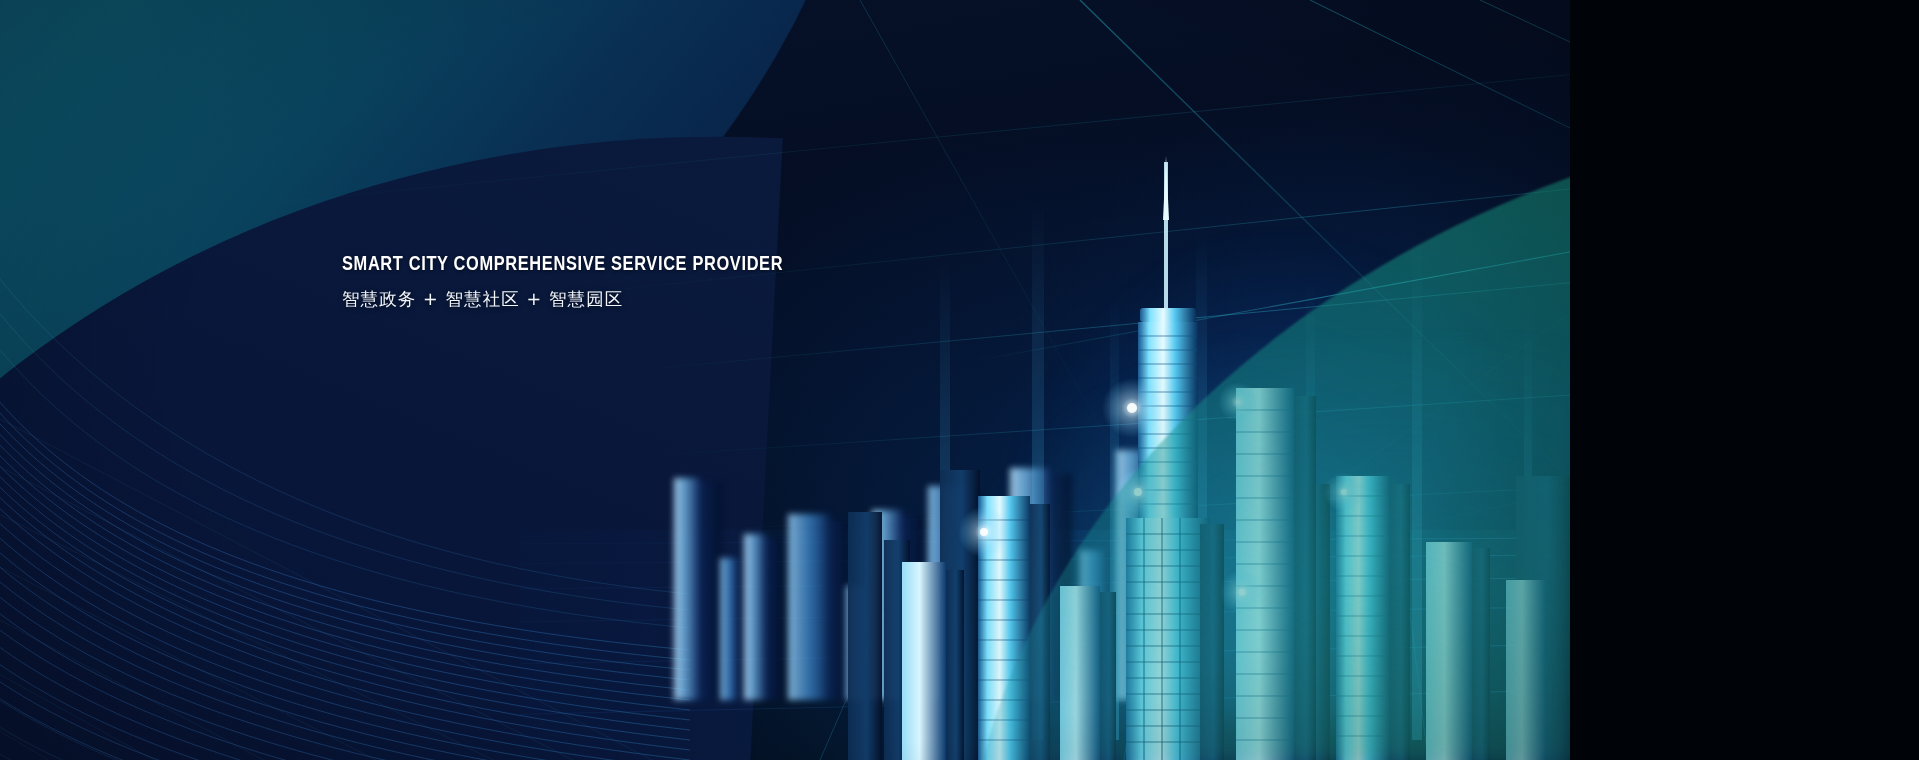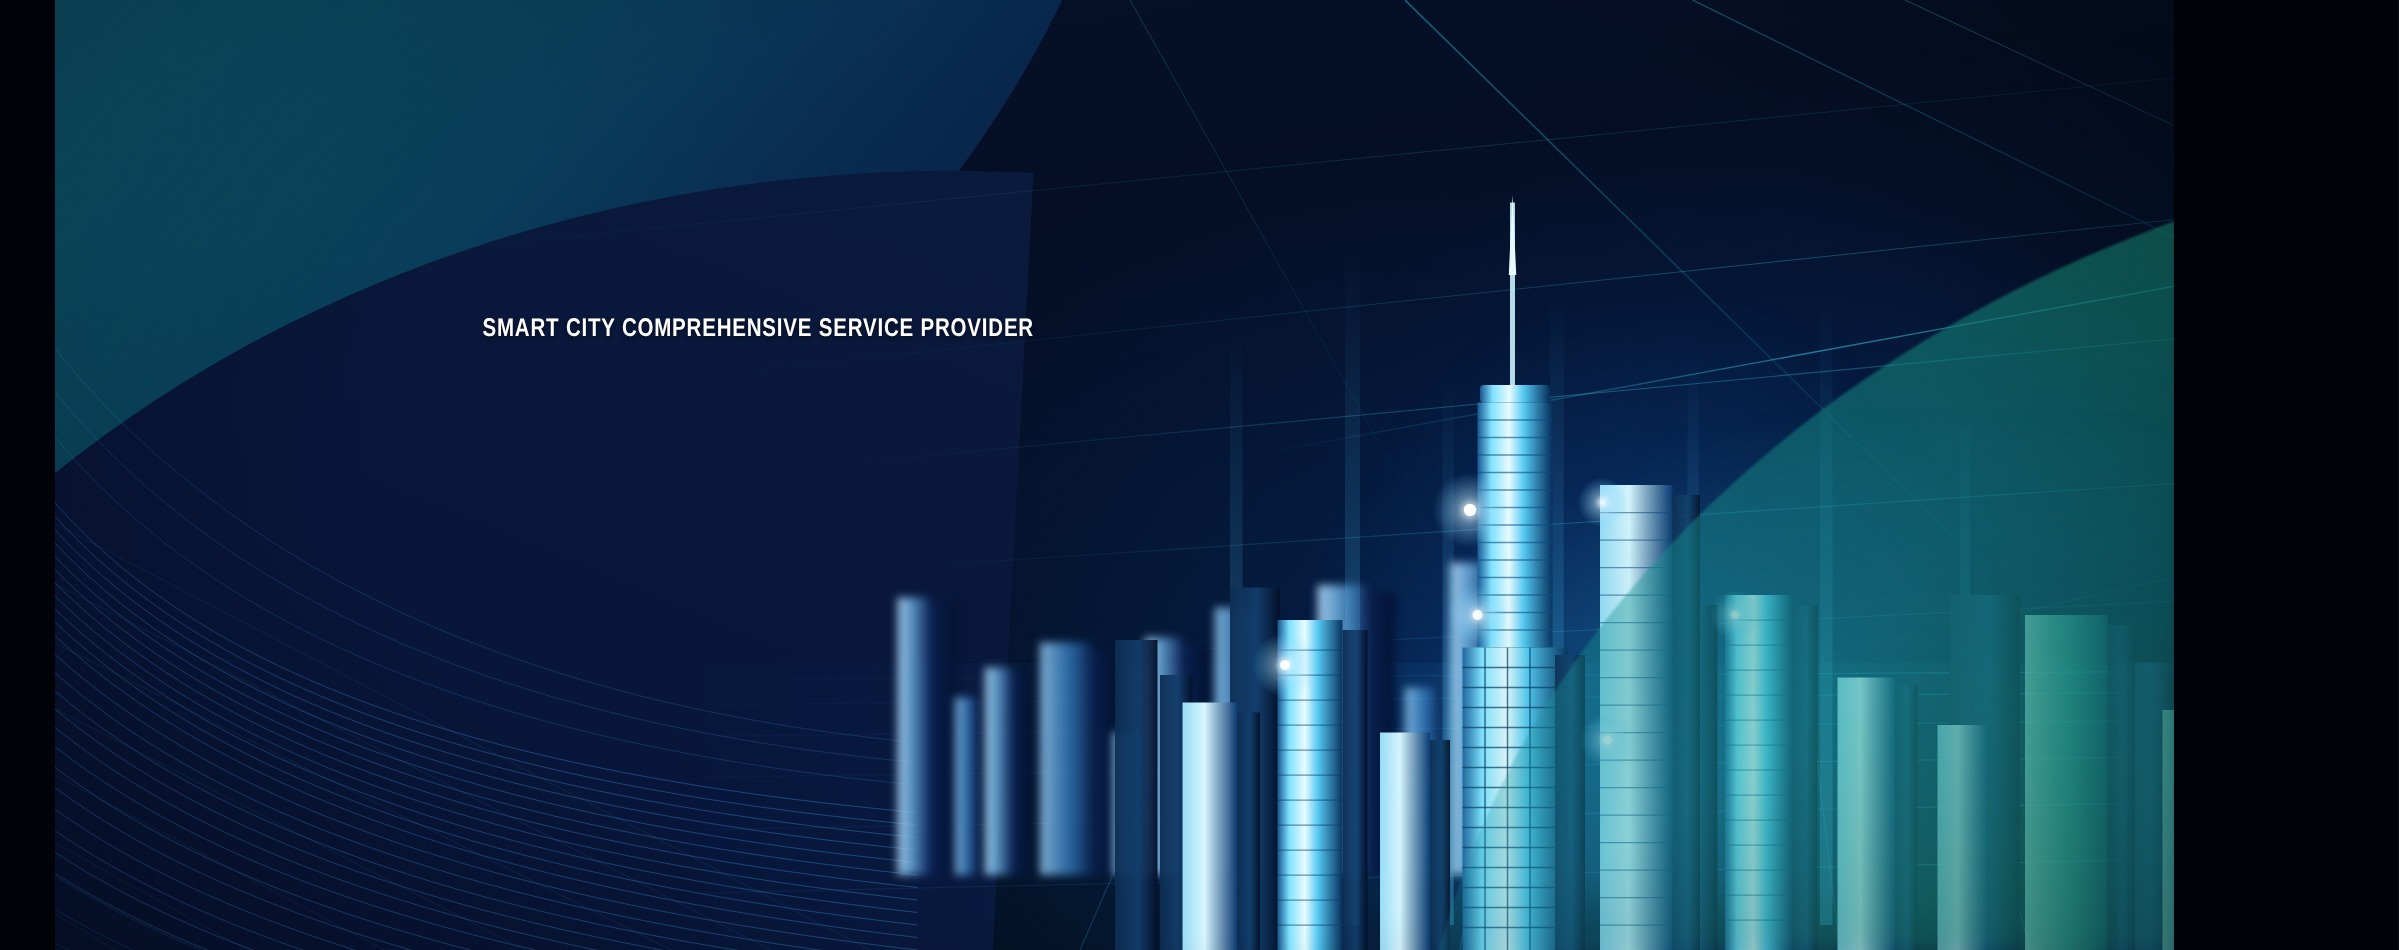--- a/index.html
+++ b/index.html
@@ -5,27 +5,26 @@
   * { margin:0; padding:0; box-sizing:border-box; }
   html, body {
     width:1919px; height:760px;
     overflow:hidden;
     background:#000308;
     font-family:"Liberation Sans", sans-serif;
   }
 
   .banner {
     position:relative;
-    width:1695px; height:760px;
+    width:1570px; height:760px;
     overflow:hidden;
     background:
       radial-gradient(ellipse 1000px 640px at 1180px 560px, rgba(10,60,130,0.55) 0%, rgba(4,20,52,0.0) 72%),
       radial-gradient(ellipse 760px 520px at 1560px 420px, rgba(6,40,92,0.45) 0%, rgba(2,10,30,0) 75%),
       linear-gradient(170deg, #061027 0%, #050f26 22%, #030a1c 50%, #01060f 78%, #000409 100%);
-    margin-left: 44px;
   }
 
   
   .swoosh-tl {
     position:absolute; left:-260px; top:-330px;
     width:1180px; height:900px;
     border-radius:0 0 100% 0;
     background:linear-gradient(135deg, #1f5f86 0%, #15607f 18%, #0d5870 34%, #0a4660 48%, #0a2c52 66%, #0a1b42 82%, #0a1636 100%);
     transform:rotate(-5deg);
     filter:blur(0.4px);
@@ -435,15 +434,16 @@
     </g>
   </svg>
 
   <div class="swoosh-right"></div>
   <div class="green-haze"></div>
 
   <div class="vignette"></div>
 
   <div class="copy">
     <div class="eyebrow">SMART CITY COMPREHENSIVE SERVICE PROVIDER</div>
+    <div class="subline">智慧政务 + 智慧社区 + 智慧园区</div>
   </div>
 
 </div>
 
 </body></html>

